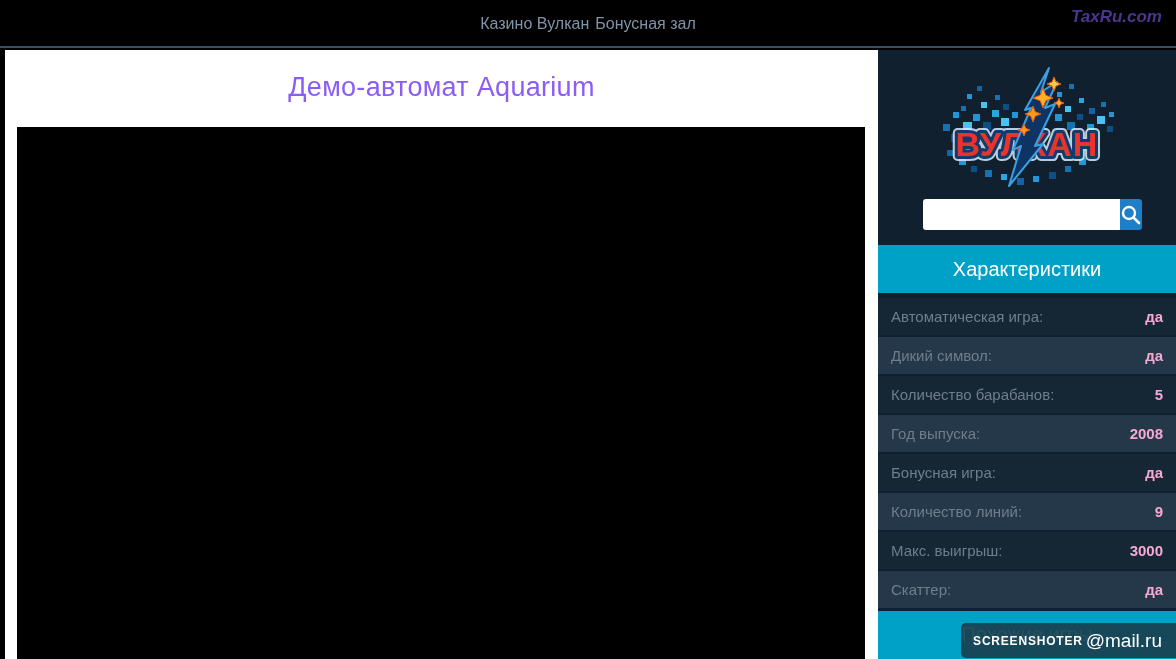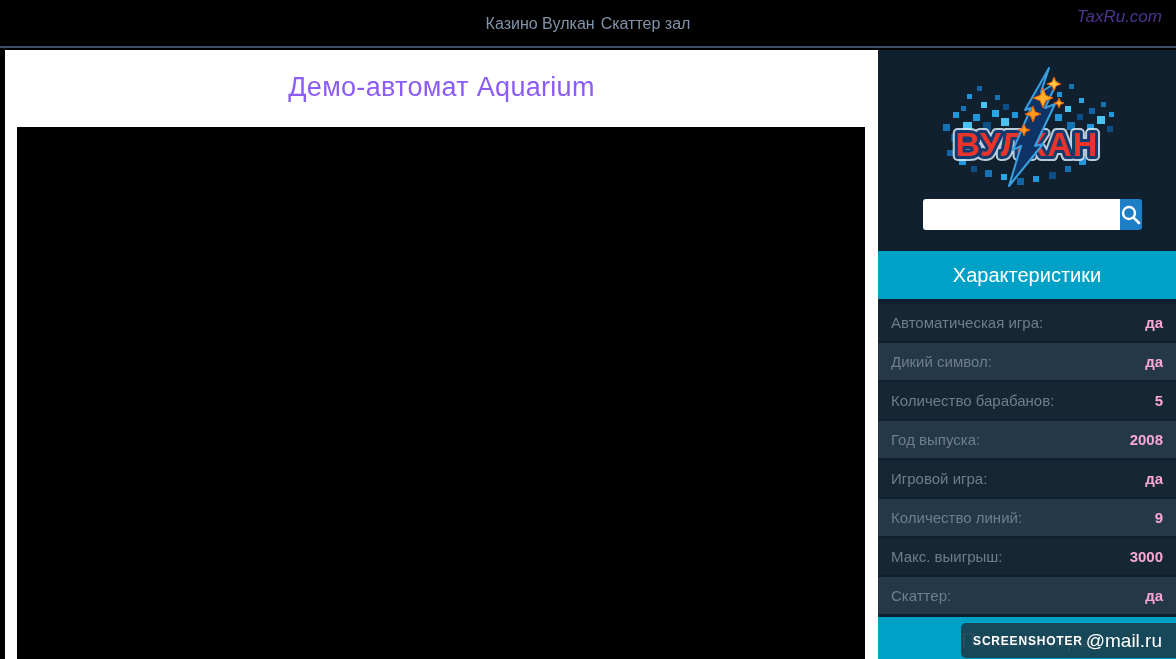--- a/index.html
+++ b/index.html
@@ -19,21 +19,21 @@
   }
   .top-nav {
     position:absolute; left:50%; top:0; transform:translateX(-50%);
     height:48px; display:flex; align-items:center; gap:6px;
   }
   .top-nav a {
     color:#8093a8; text-decoration:none; font-size:16px; cursor:pointer;
   }
   .brand-link {
     position:absolute; right:14px; top:7px;
-    color:#4c3590; font-size:17px; font-weight:normal; font-style:italic;
+    color:#4c3590; font-size:17px; font-weight:bold; font-style:italic;
     text-decoration:none; cursor:pointer;
   }
 
   
   .main-area {
     position:absolute; left:5px; top:50px; width:873px; height:609px;
     background:#ffffff;
   }
   .page-title {
     position:absolute; top:22px; left:0; width:100%;
@@ -61,21 +61,21 @@
     border-radius:3px 0 0 3px; background:#fff;
     padding:0 8px; font-size:14px; color:#333;
   }
   .search-button {
     width:38px; height:31px; border:none; cursor:pointer;
     background:#1e7ec6; border-radius:0 3px 3px 0;
     display:flex; align-items:center; justify-content:center;
   }
 
   .panel-header {
-    margin-top:21px; height:48px; width:100%;
+    margin-top:15px; height:48px; width:100%;
     background:#00a1c7; color:#fff;
     font-size:20px; text-align:center; line-height:48px;
   }
 
   .char-rows { margin-top:5px; }
   .char-row {
     height:37px; margin-bottom:2px;
     display:flex; align-items:center; justify-content:space-between;
     padding:0 13px;
     background:#152634;
@@ -104,21 +104,21 @@
   .watermark .wm-suffix {
     color:#fff; font-size:19px; font-weight:400;
   }
 </style>
 </head>
 <body>
 
 <div class="top-header">
   <div class="top-nav">
     <a>Казино Вулкан</a>
-    <a>Скаттер зал</a>
+    <a>Бонусная зал</a>
   </div>
   <a class="brand-link">TaxRu.com</a>
 </div>
 
 <div class="main-area">
   <div class="page-title">Демо-автомат Aquarium</div>
   <div class="game-canvas"></div>
 </div>
 
 <div class="sidebar">
@@ -206,21 +206,21 @@
     </div>
     <div class="char-row">
       <span class="char-label">Количество барабанов:</span>
       <span class="char-value">5</span>
     </div>
     <div class="char-row">
       <span class="char-label">Год выпуска:</span>
       <span class="char-value">2008</span>
     </div>
     <div class="char-row">
-      <span class="char-label">Игровой игра:</span>
+      <span class="char-label">Бонусная игра:</span>
       <span class="char-value">да</span>
     </div>
     <div class="char-row">
       <span class="char-label">Количество линий:</span>
       <span class="char-value">9</span>
     </div>
     <div class="char-row">
       <span class="char-label">Макс. выигрыш:</span>
       <span class="char-value">3000</span>
     </div>

